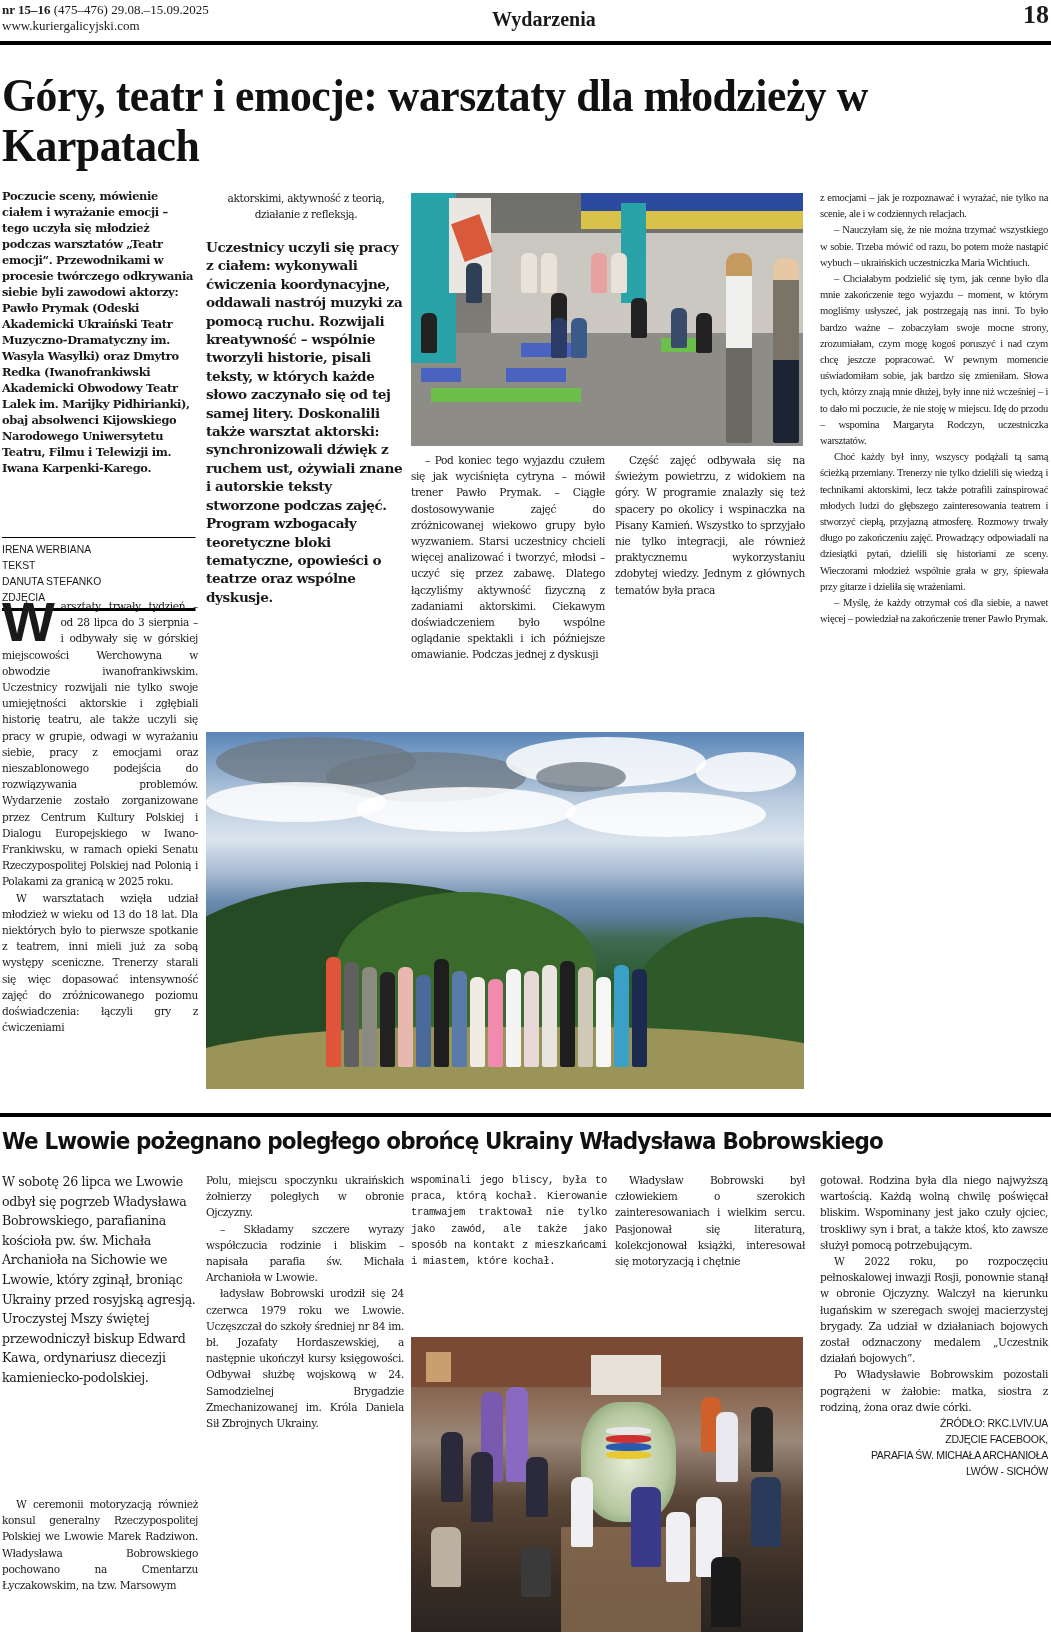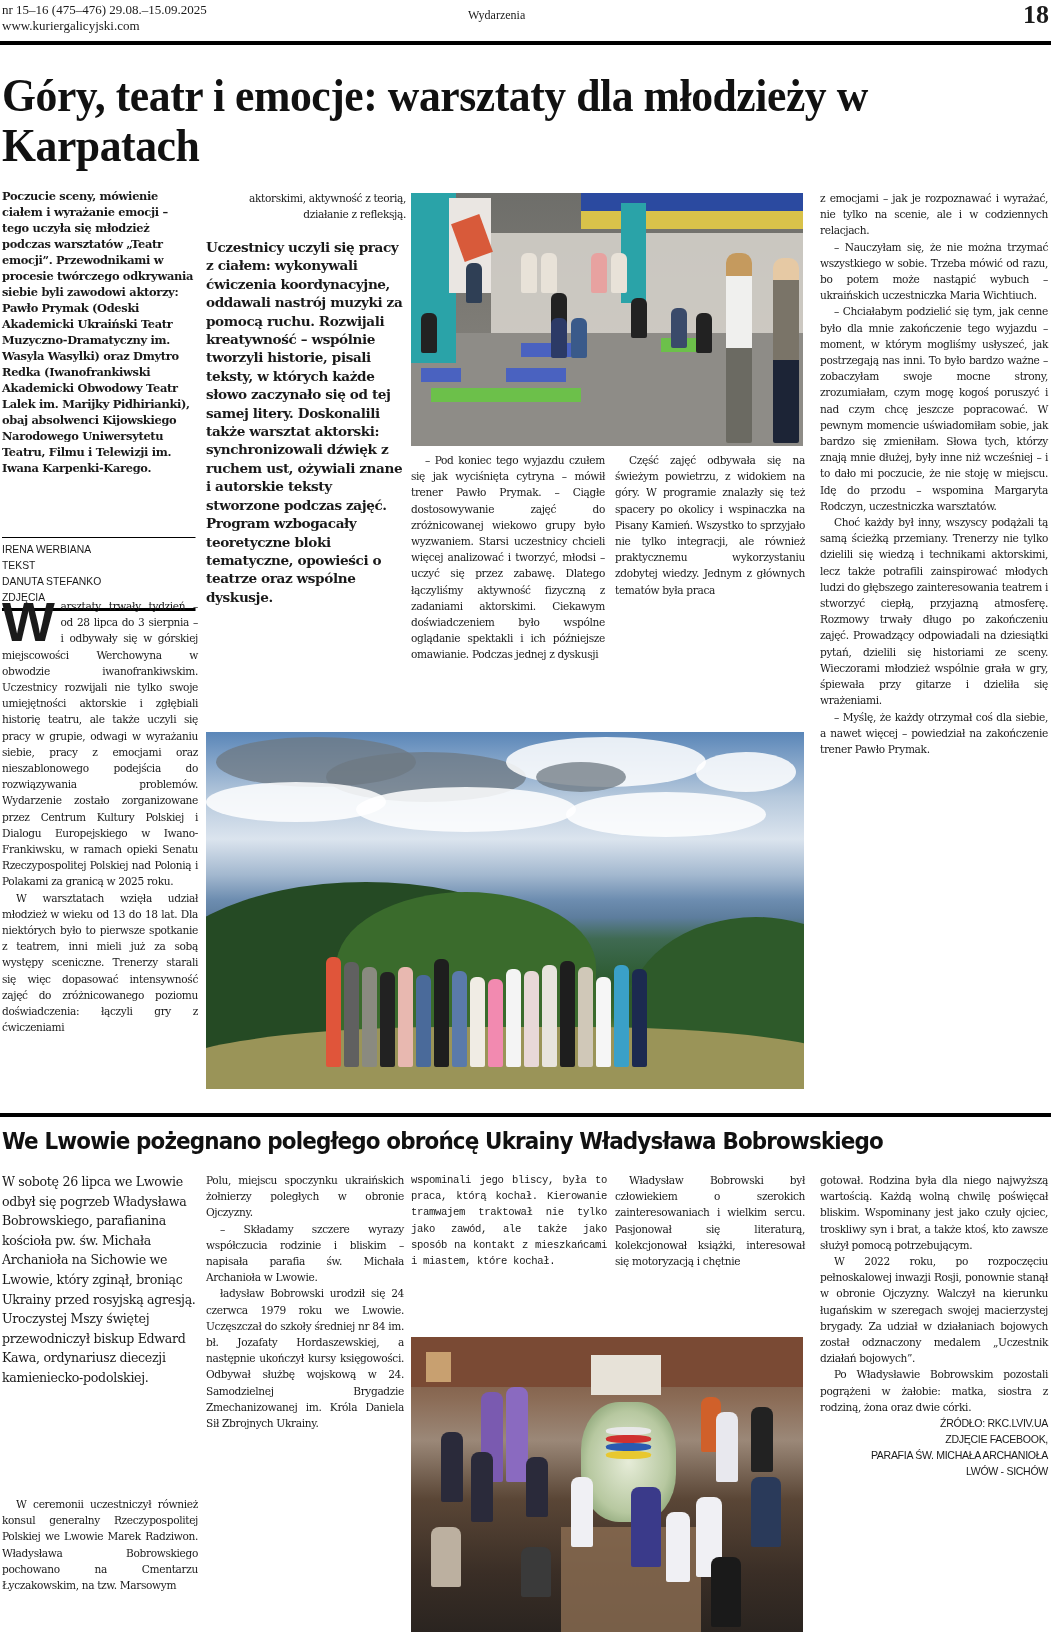--- a/index.html
+++ b/index.html
@@ -1,23 +1,23 @@
 <!DOCTYPE html>
 <html><head>
 <meta charset="utf-8">
 <style>
   * { box-sizing: border-box; margin: 0; padding: 0; }
   html, body { width: 1051px; height: 1635px; background: #ffffff; overflow: hidden; }
   body { position: relative; font-family: "DejaVu Serif", serif; color: #1a1a1a; }
 
   .header-top { position: absolute; left: 0; top: 0; width: 1051px; height: 44px; }
   .issue { position: absolute; left: 2px; top: 2px; font-size: 13px; line-height: 16px; font-family: "Liberation Serif", serif; }
-  .issue b { font-weight: normal; }
+  .issue b { font-weight: bold; }
   .website { position: absolute; left: 2px; top: 18px; font-size: 13px; font-family: "Liberation Serif", serif; }
-  .section-name { position: absolute; left: 468px; top: 8px; font-size: 12px; font-weight: normal; font-family: "Liberation Serif", serif; }
+  .section-name { position: absolute; left: 492px; top: 8px; font-size: 20px; font-weight: bold; font-family: "Liberation Serif", serif; }
   .page-number { position: absolute; right: 2px; top: 0px; font-size: 26px; font-weight: bold; font-family: "Liberation Serif", serif; }
   .top-rule { position: absolute; left: 0; top: 41px; width: 1051px; height: 4px; background: #000; }
 
   .headline { position: absolute; left: 2px; top: 70px; width: 1045px; font-family: "Liberation Serif", serif; font-weight: bold; font-size: 47px; line-height: 50px; letter-spacing: -0.5px; color: #111; transform: scaleX(0.93); transform-origin: left top; }
 
   .lead { position: absolute; left: 2px; top: 188px; width: 196px; font-size: 11.4px; line-height: 16px; font-weight: bold; font-family: "DejaVu Serif", serif; letter-spacing: -0.3px; }
   .credits { position: absolute; left: 2px; top: 537px; width: 194px; border-top: 1.5px solid #000; border-bottom: 3px solid #000; padding: 3px 0 3px; font-family: "Liberation Sans", sans-serif; font-size: 11.5px; line-height: 16px; transform: scaleX(0.9); transform-origin: left top; width: 215px; }
   .credits div { text-transform: uppercase; }
 
   .body { font-family: "DejaVu Serif", serif; font-size: 10.6px; line-height: 16.2px; text-align: justify; hyphens: auto; letter-spacing: -0.35px; }
@@ -43,21 +43,21 @@
   .photo-workshop .flag-yellow { position:absolute; left:170px; top:18px; width:222px; height:18px; background:#d9c24a; }
   .photo-workshop .wall { position:absolute; left:80px; top:40px; width:312px; height:110px; background:#d9d6cf; opacity:.85; }
   .photo-workshop .floor { position:absolute; left:0; top:140px; width:392px; height:113px; background:#8e8c87; }
   .photo-workshop .mat { position:absolute; height:14px; }
   .photo-workshop .girl1 { position:absolute; left:315px; top:60px; width:26px; height:190px; background: linear-gradient(to bottom, #c59a5e 0, #c59a5e 12%, #f0f0ee 12%, #f0f0ee 50%, #6b6a62 50%); border-radius: 10px 10px 2px 2px; }
   .photo-workshop .girl2 { position:absolute; left:362px; top:65px; width:26px; height:185px; background: linear-gradient(to bottom, #e6c9a4 0, #e6c9a4 12%, #7a7468 12%, #7a7468 55%, #1c2436 55%); border-radius: 10px 10px 2px 2px; }
   .photo-workshop .person { position:absolute; width:16px; height:40px; border-radius: 6px 6px 2px 2px; }
 
   .col2-body { position: absolute; left: 411px; top: 452px; width: 194px; }
   .col3-body { position: absolute; left: 615px; top: 452px; width: 190px; }
-  .col4-body { position: absolute; left: 820px; top: 190px; width: 228px; }
+  .col4-body { position: absolute; left: 820px; top: 190px; width: 228px; font-family: Liberation Serif, serif; }
 
   .photo-mountains { left: 206px; top: 732px; width: 598px; height: 357px;
     background: linear-gradient(to bottom, #5a86b8 0%, #b5c8dc 18%, #dbe4ee 30%, #a3b8cf 40%, #6d8db0 47%, #5d7d9d 52%, #3f6a52 58%, #2b5a2e 70%, #3b6a2c 80%, #7c8a44 86%, #a09a58 100%); }
   .photo-mountains .cloud { position:absolute; border-radius: 50%; background: rgba(255,255,255,0.85); }
   .photo-mountains .cloud.dark { background: rgba(110,120,130,0.75); }
   .photo-mountains .ridge { position:absolute; border-radius: 50% 50% 0 0; }
   .photo-mountains .group { position:absolute; left:120px; top:225px; width:410px; height:110px; }
   .photo-mountains .p { position:absolute; bottom:0; width:15px; border-radius: 6px 6px 2px 2px; }
 
   .rule2 { position: absolute; left: 0; top: 1113px; width: 1051px; height: 4px; background: #000; }
@@ -100,21 +100,21 @@
   <div>Danuta Stefanko</div>
   <div>Zdjęcia</div>
 </div>
 
 <div class="col1 body">
   <p class="noindent"><span class="dropcap">W</span><span>arsztaty trwały tydzień – od 28 lipca do 3 sierpnia – i odbywały się w górskiej miejscowości Werchowyna w obwodzie iwanofrankiwskim. Uczestnicy rozwijali nie tylko swoje umiejętności aktorskie i zgłębiali historię teatru, ale także uczyli się pracy w grupie, odwagi w wyrażaniu siebie, pracy z emocjami oraz nieszablonowego podejścia do rozwiązywania problemów. Wydarzenie zostało zorganizowane przez Centrum Kultury Polskiej i Dialogu Europejskiego w Iwano-Frankiwsku, w ramach opieki Senatu Rzeczypospolitej Polskiej nad Polonią i Polakami za granicą w 2025 roku.</span></p>
   <p>W warsztatach wzięła udział młodzież w wieku od 13 do 18 lat. Dla niektórych było to pierwsze spotkanie z teatrem, inni mieli już za sobą występy sceniczne. Trenerzy starali się więc dopasować intensywność zajęć do zróżnicowanego poziomu doświadczenia: łączyli gry z ćwiczeniami</p>
 </div>
 
 <div class="col2-top body">
-  <p class="noindent" style="text-align:right">aktorskimi, aktywność z teorią, działanie z refleksją.</p>
+  <p class="noindent" style="text-align:center">aktorskimi, aktywność z teorią, działanie z refleksją.</p>
 </div>
 
 <div class="pullquote">Uczestnicy uczyli się pracy z ciałem: wykonywali ćwiczenia koordynacyjne, oddawali nastrój muzyki za pomocą ruchu. Rozwijali kreatywność – wspólnie tworzyli historie, pisali teksty, w których każde słowo zaczynało się od tej samej litery. Doskonalili także warsztat aktorski: synchronizowali dźwięk z ruchem ust, ożywiali znane i autorskie teksty stworzone podczas zajęć. Program wzbogacały teoretyczne bloki tematyczne, opowieści o teatrze oraz wspólne dyskusje.</div>
 
 <div class="photo photo-workshop">
   <div class="wall"></div>
   <div class="floor"></div>
   <div class="curtain1"></div>
   <div class="banner"></div>
   <div class="flag-blue"></div>
@@ -191,21 +191,21 @@
     <div class="p" style="left:306px;height:98px;background:#1c2a50;"></div>
   </div>
 </div>
 
 <div class="rule2"></div>
 <h2 class="headline2">We Lwowie pożegnano poległego obrońcę Ukrainy Władysława Bobrowskiego</h2>
 
 <div class="lead2">W sobotę 26 lipca we Lwowie odbył się pogrzeb Władysława Bobrowskiego, parafianina kościoła pw. św. Michała Archanioła na Sichowie we Lwowie, który zginął, broniąc Ukrainy przed rosyjską agresją. Uroczystej Mszy świętej przewodniczył biskup Edward Kawa, ordynariusz diecezji kamieniecko-podolskiej.</div>
 
 <div class="b2c1 body">
-  <p>W ceremonii uczestniczył również konsul generalny Rzeczypospolitej Polskiej we Lwowie Marek Radziwon. Władysława Bobrowskiego pochowano na Cmentarzu Łyczakowskim, na tzw. Marsowym</p>
+  <p>W ceremonii motoryzacją również konsul generalny Rzeczypospolitej Polskiej we Lwowie Marek Radziwon. Władysława Bobrowskiego pochowano na Cmentarzu Łyczakowskim, na tzw. Marsowym</p>
 </div>
 
 <div class="b2c2 body">
   <p class="noindent">Polu, miejscu spoczynku ukraińskich żołnierzy poległych w obronie Ojczyzny.</p>
   <p>– Składamy szczere wyrazy współczucia rodzinie i bliskim – napisała parafia św. Michała Archanioła w Lwowie.</p>
   <p>ładysław Bobrowski urodził się 24 czerwca 1979 roku we Lwowie. Uczęszczał do szkoły średniej nr 84 im. bł. Jozafaty Hordaszewskiej, a następnie ukończył kursy księgowości. Odbywał służbę wojskową w 24. Samodzielnej Brygadzie Zmechanizowanej im. Króla Daniela Sił Zbrojnych Ukrainy.</p>
 </div>
 
 <div class="b2c3 body">
   <p class="noindent">wspominali jego bliscy, była to praca, którą kochał. Kierowanie tramwajem traktował nie tylko jako zawód, ale także jako sposób na kontakt z mieszkańcami i miastem, które kochał.</p>

